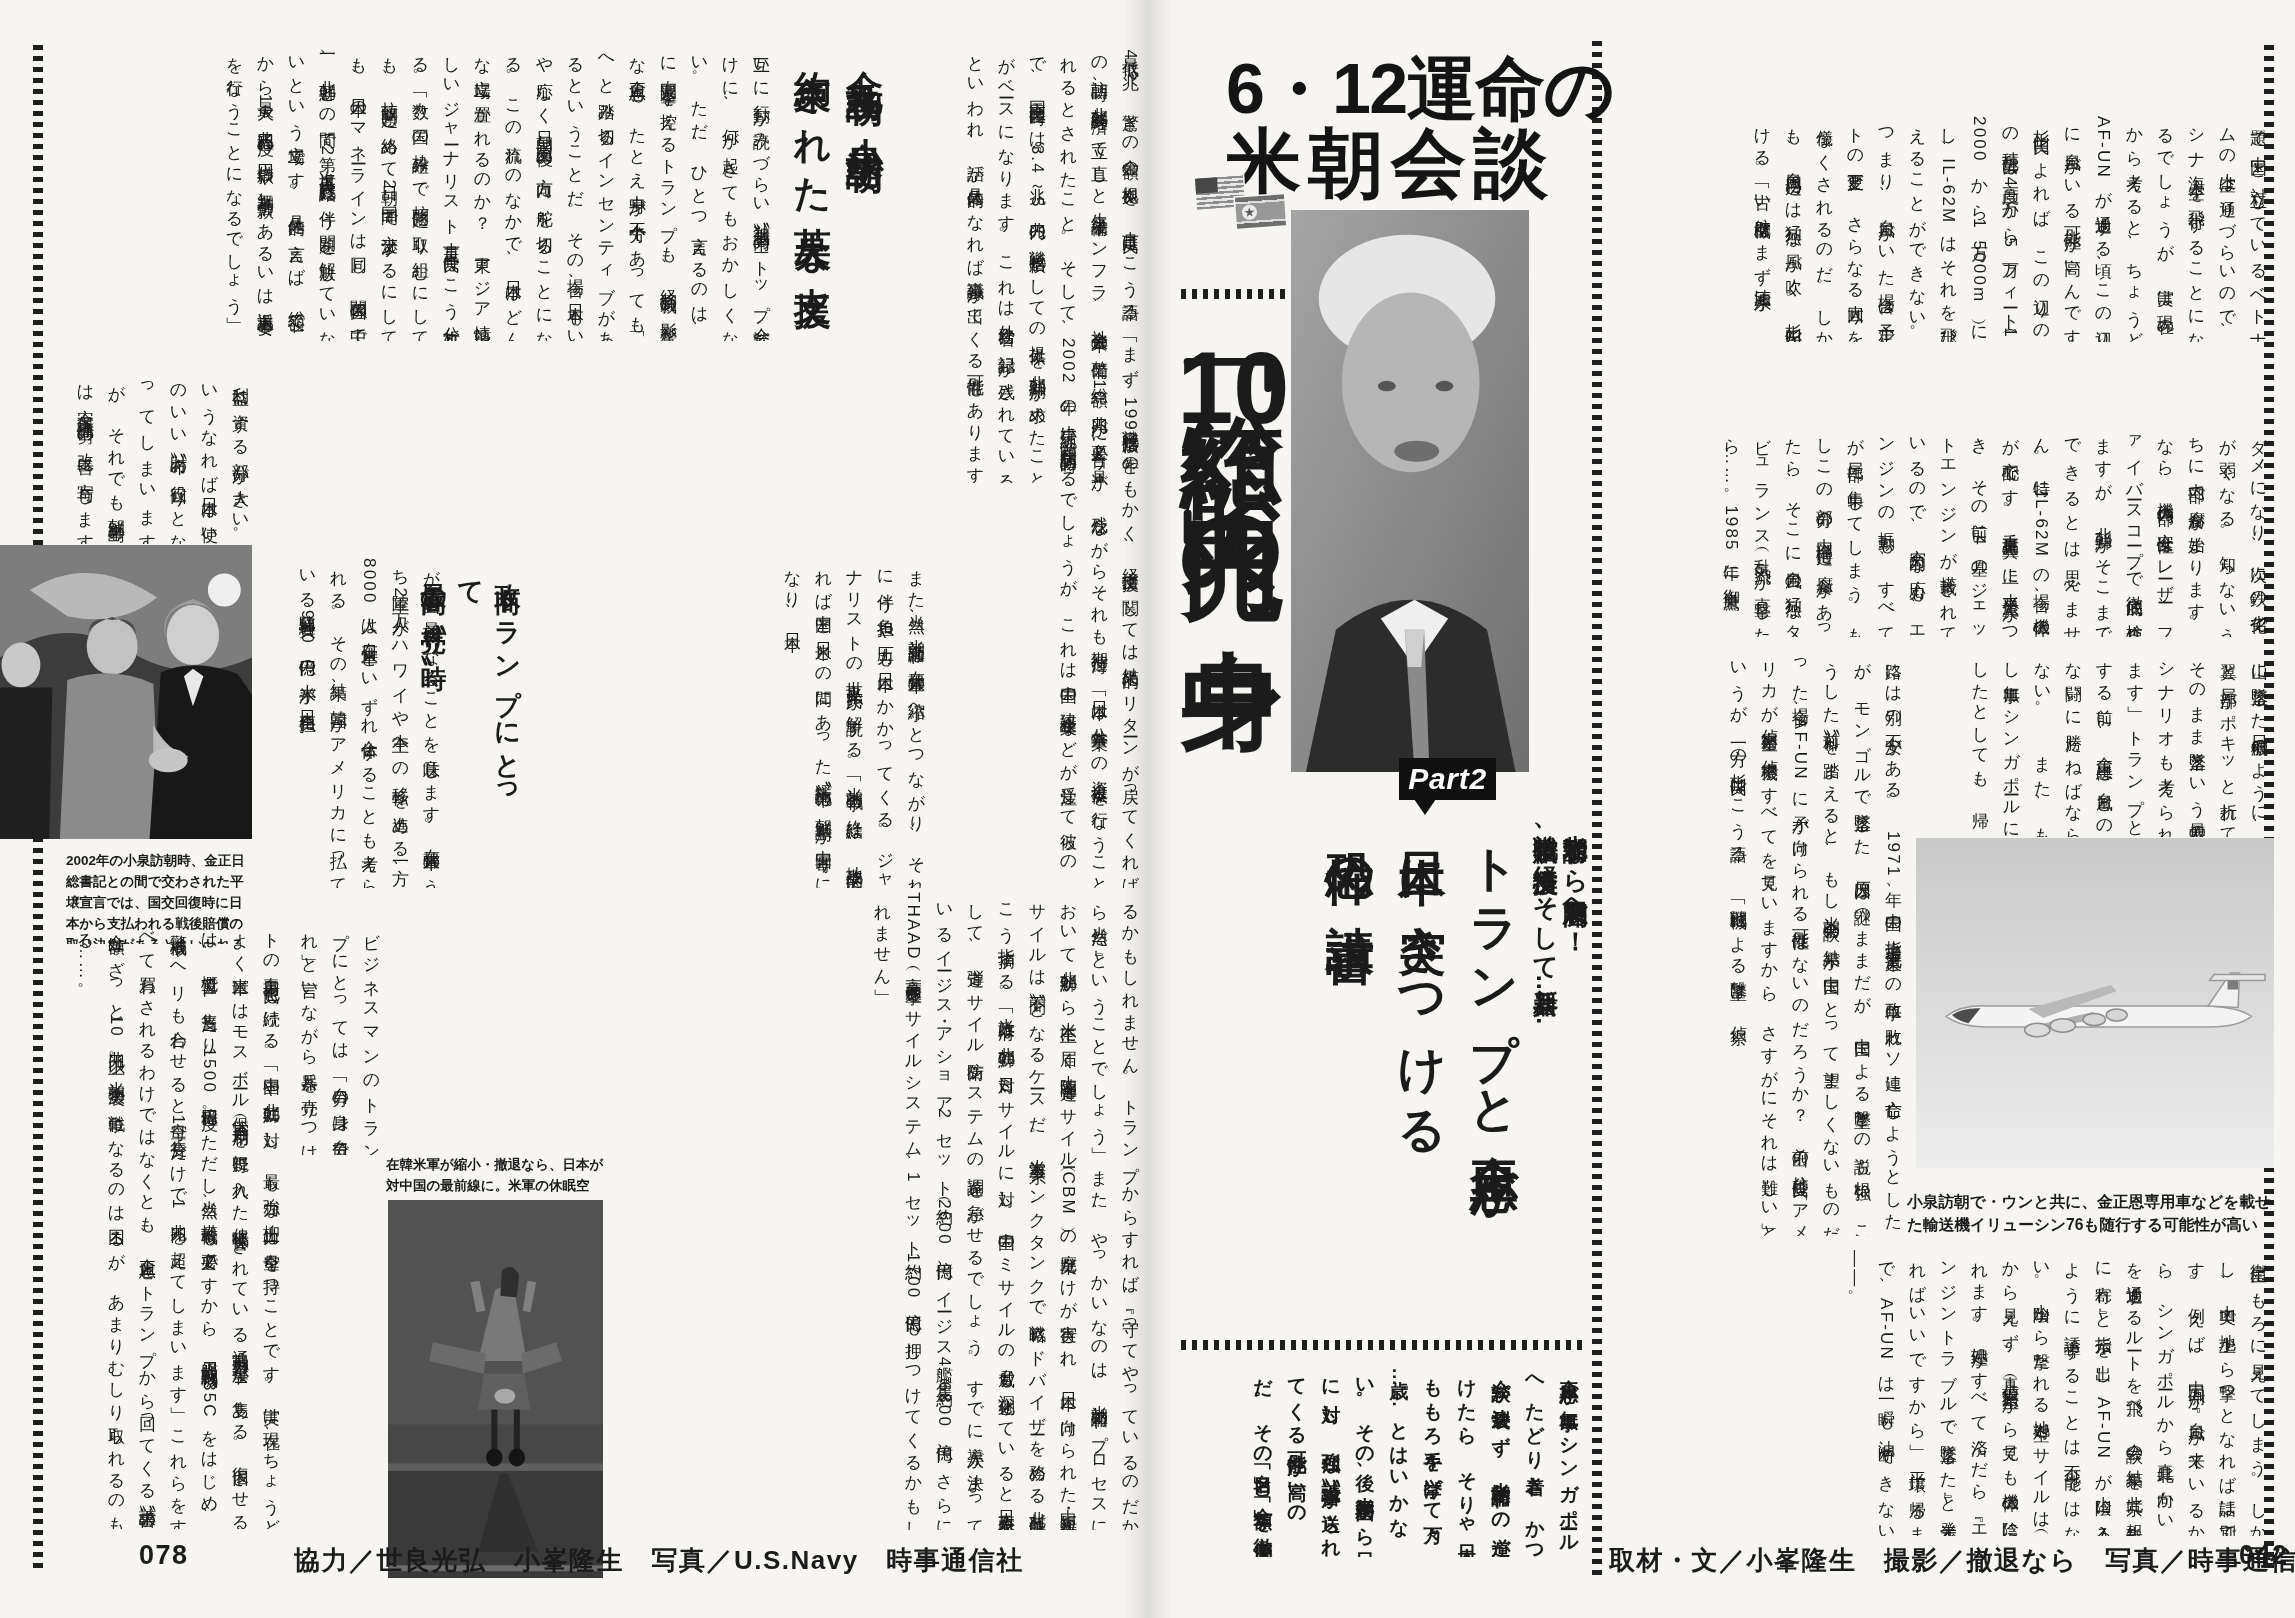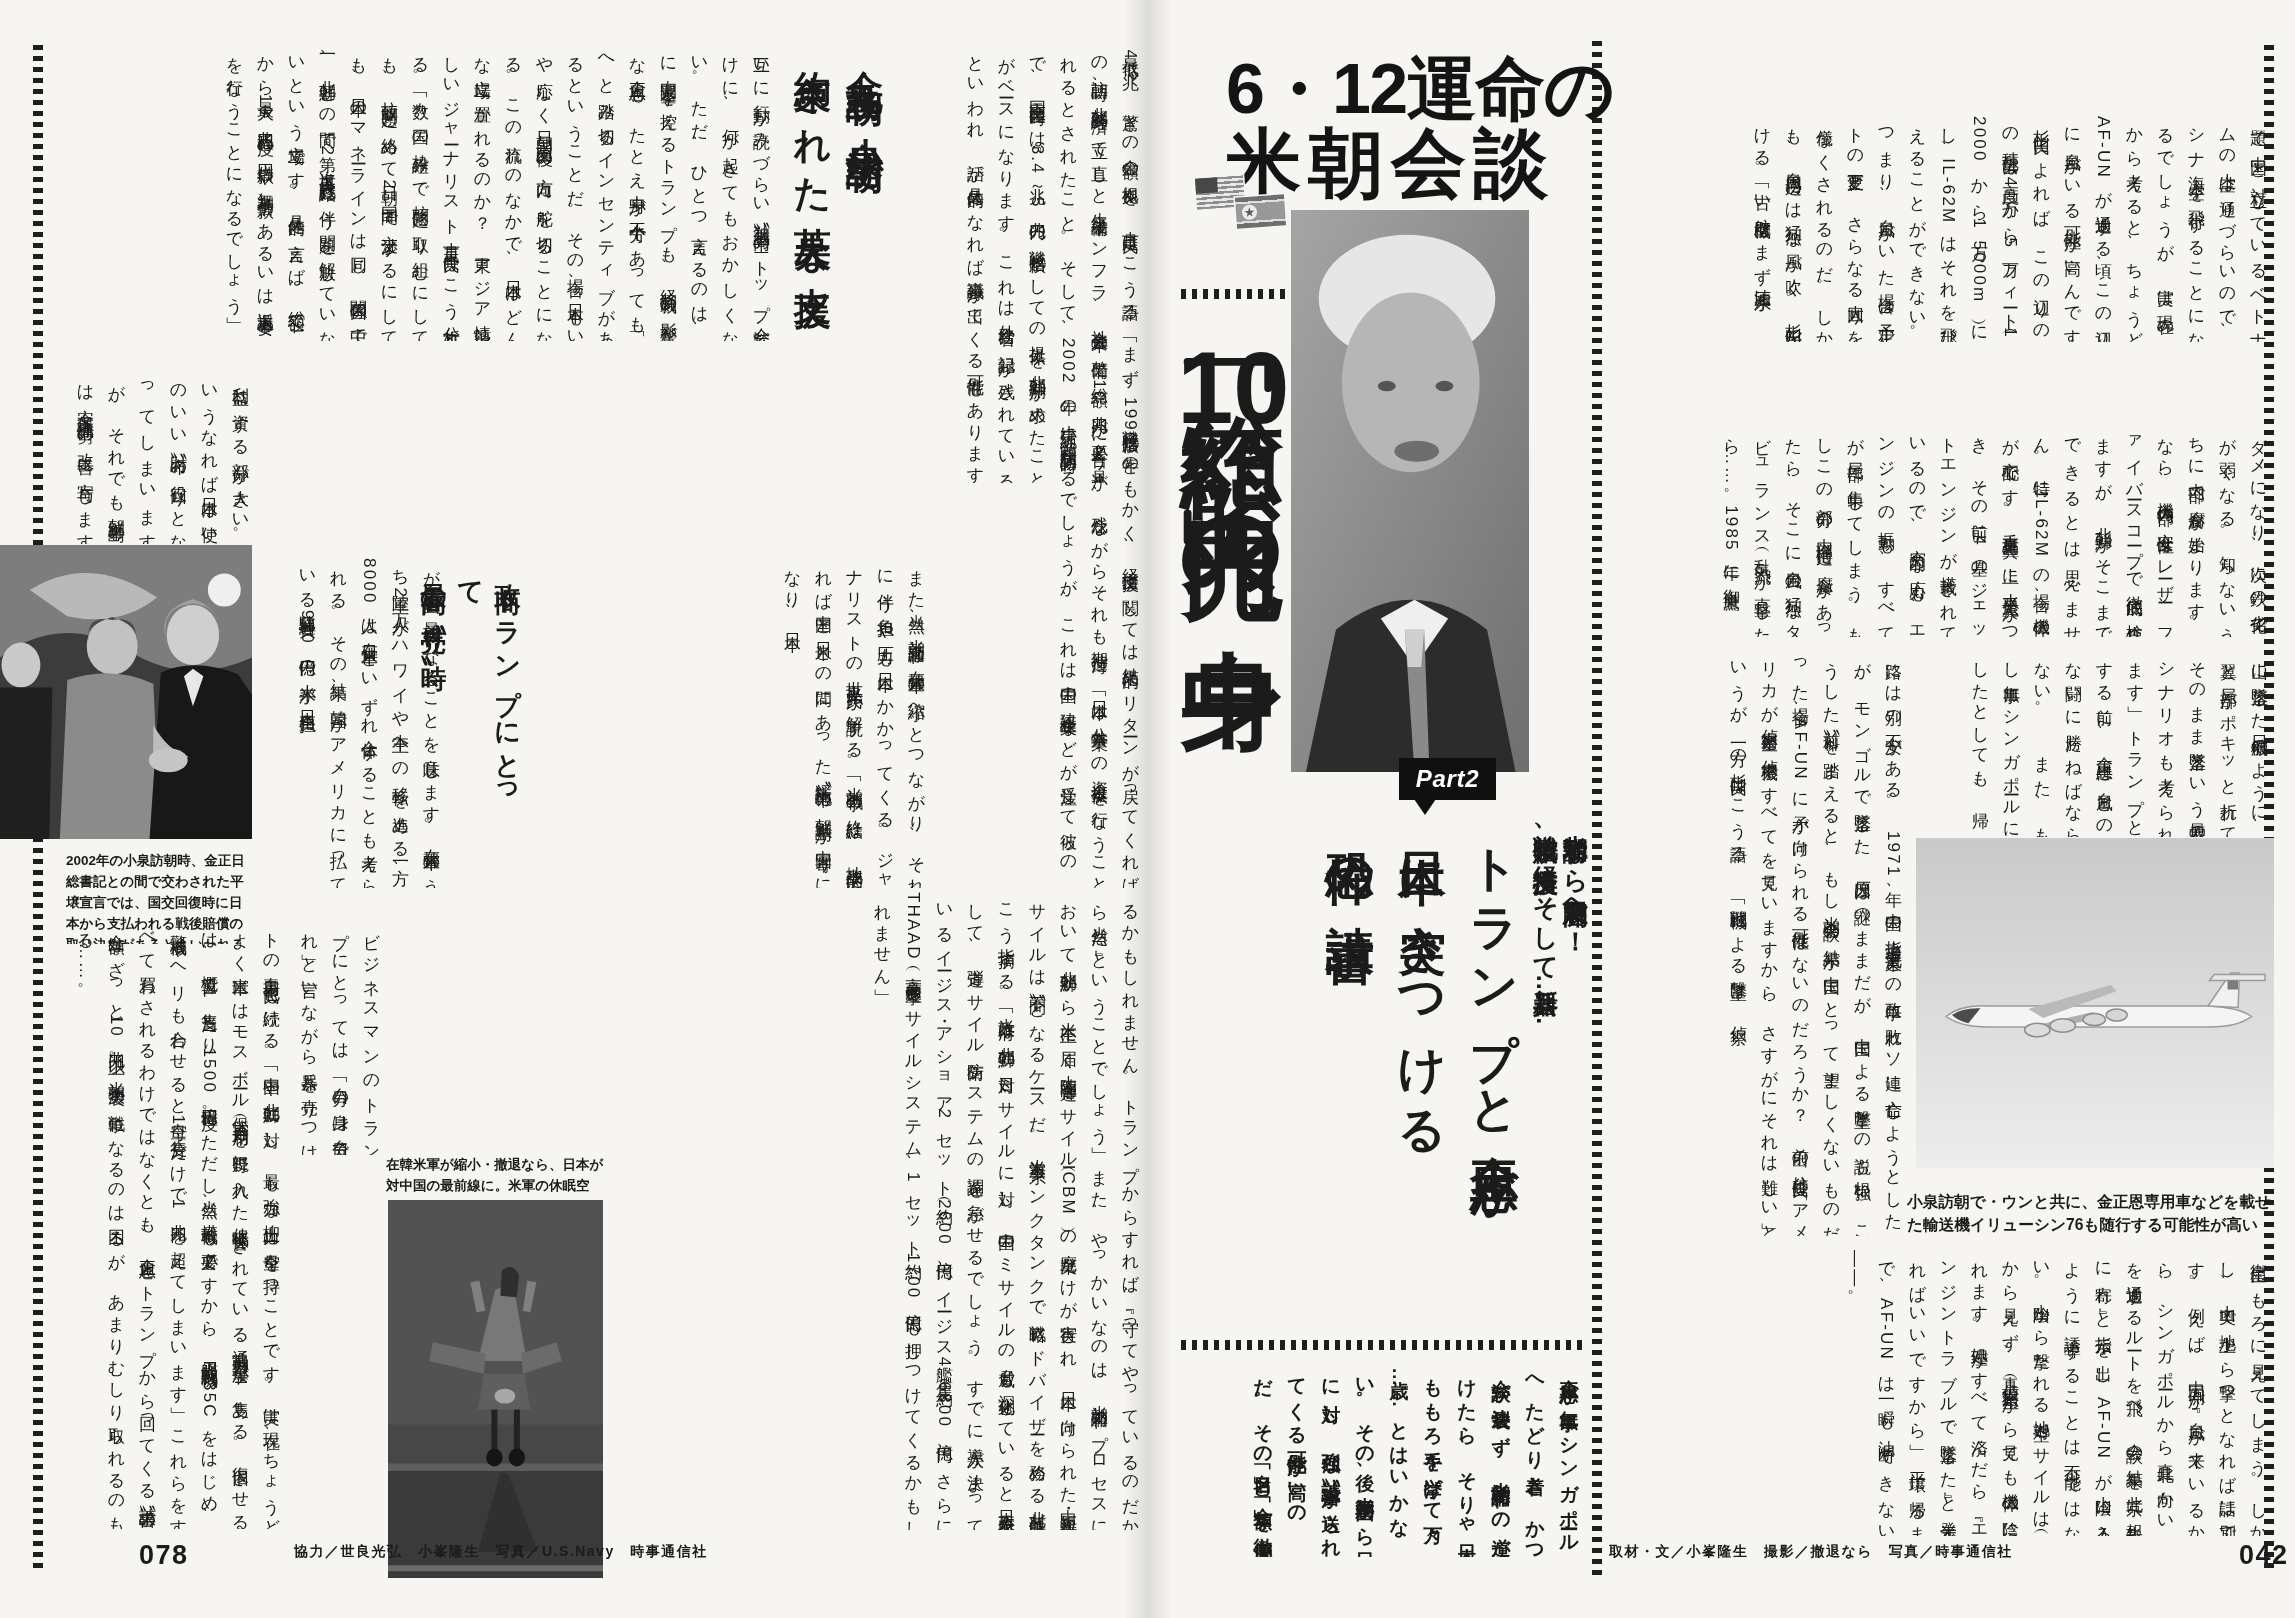--- a/index.html
+++ b/index.html
@@ -7,37 +7,37 @@
     position:relative;width:2295px;height:1618px;overflow:hidden;
     background:#f6f5f1;color:#1b1b1b;
     font-family:"Liberation Sans","DejaVu Sans",sans-serif;
   }
   .abs{position:absolute;}
   .v{writing-mode:vertical-rl;text-orientation:mixed;}
   .body-txt{font-size:17px;line-height:31px;letter-spacing:2.2px;overflow:hidden;text-align:justify;}
   .lead-txt{font-size:19px;line-height:34px;letter-spacing:2.2px;font-weight:700;overflow:hidden;}
   .caption{font-size:13.5px;line-height:21px;font-weight:700;overflow:hidden;}
   .caption-lg{font-size:15.7px;line-height:23px;font-weight:700;overflow:hidden;}
-  .credit{font-size:14px;letter-spacing:1.5px;font-weight:700;white-space:nowrap;}
+  .credit{font-size:26px;letter-spacing:1.5px;font-weight:700;white-space:nowrap;}
   .pageno{font-size:27px;font-weight:900;letter-spacing:1.5px;}
   .lp-headline{font-size:37px;font-weight:900;line-height:52px;letter-spacing:6px;}
   .lp-subhead{font-size:26px;font-weight:900;line-height:37px;letter-spacing:3.7px;}
   .feature-title{font-size:102px;font-weight:900;line-height:1;letter-spacing:3px;}
   .tcy{text-combine-upright:all;}
   .sub-big{font-size:48px;font-weight:900;line-height:72px;letter-spacing:6px;}
   .topic{font-size:25px;font-weight:800;line-height:30px;letter-spacing:1.5px;}
   .logo{font-weight:900;color:#141414;line-height:1.02;white-space:nowrap;margin-left:18px;}
   .logo .l1{font-size:70px;letter-spacing:-1.5px;display:block;}
   .logo .l2{font-size:75px;letter-spacing:7.5px;display:block;}
   .vdash{width:9.7px;background-image:repeating-linear-gradient(to bottom,#1e1e1e 0 5.2px,transparent 5.2px 11px);}
   .hdash{height:9.7px;background-image:repeating-linear-gradient(to right,#1e1e1e 0 5.2px,transparent 5.2px 11px);}
   .photo{overflow:hidden;background:#777;}
   .photo svg{display:block;width:100%;height:100%;}
   .part-badge{background:#101010;color:#fff;font-style:italic;font-weight:900;
-    font-size:24px;letter-spacing:0.7px;display:flex;align-items:center;justify-content:center;}
+    font-size:30px;letter-spacing:0.7px;display:flex;align-items:center;justify-content:center;}
   .part-notch{width:0;height:0;border-left:11.2px solid transparent;border-right:11.2px solid transparent;border-top:16.5px solid #101010;}
   .gutter{background:linear-gradient(90deg,rgba(0,0,0,0) 0%,rgba(0,0,0,.10) 50%,rgba(0,0,0,0) 100%);}
   .flag{box-shadow:0 0 0 1.5px #f6f5f1;}
 </style>
 </head>
 <body>
 
 <div class="spread">
 
   <div class="abs gutter" style="left:1124px;top:0;width:48px;height:1618px;"></div>

